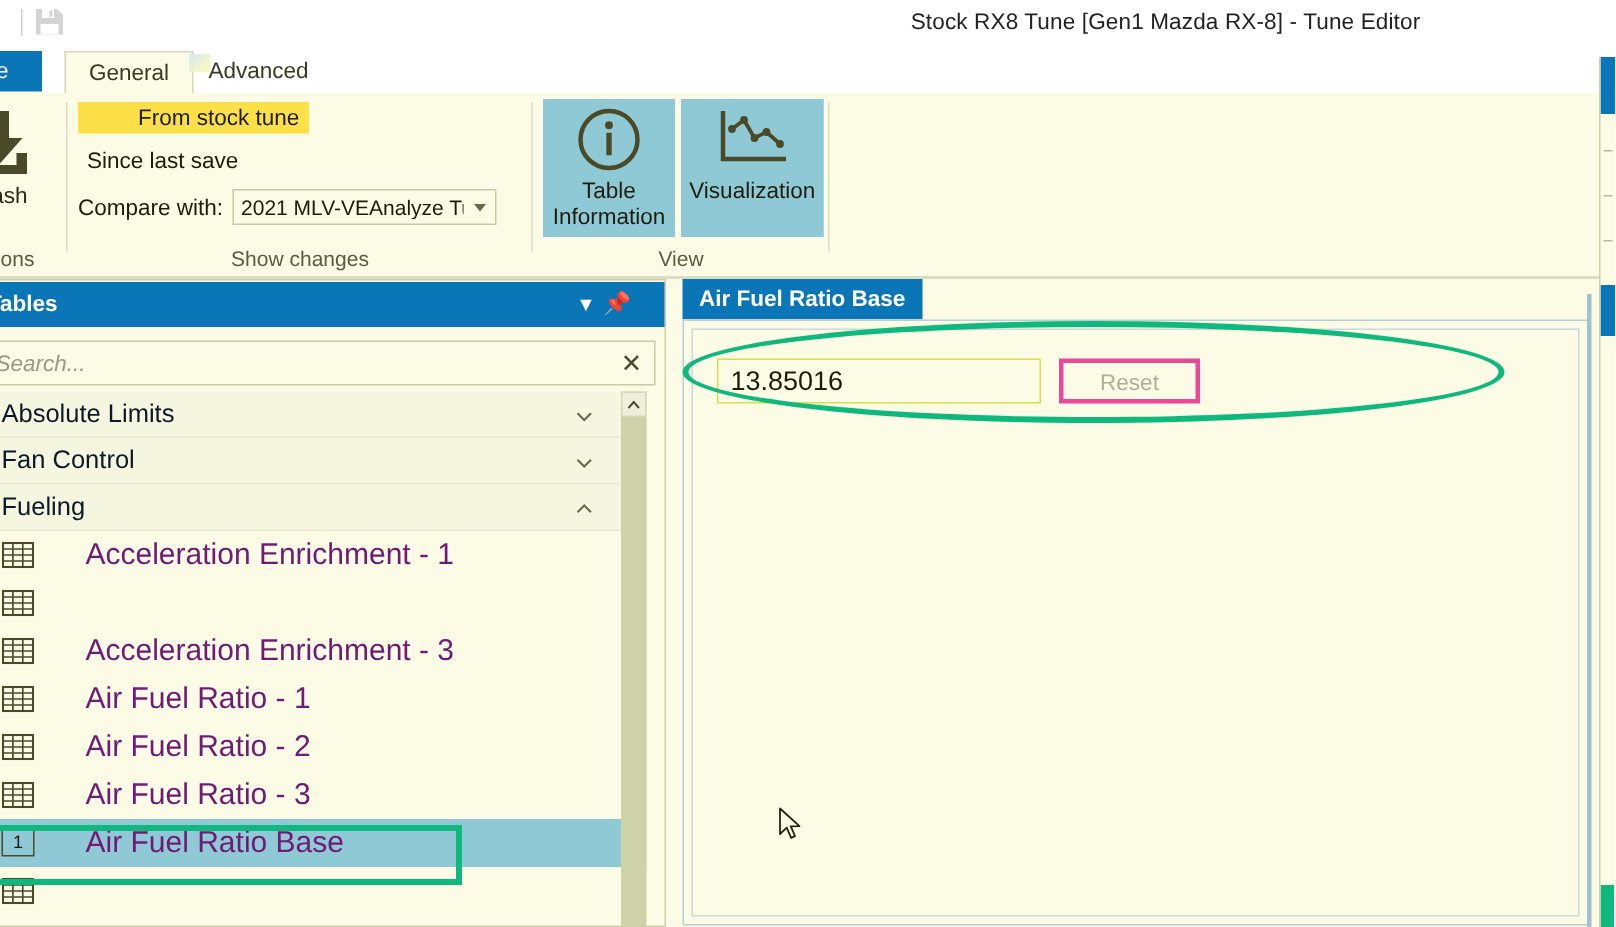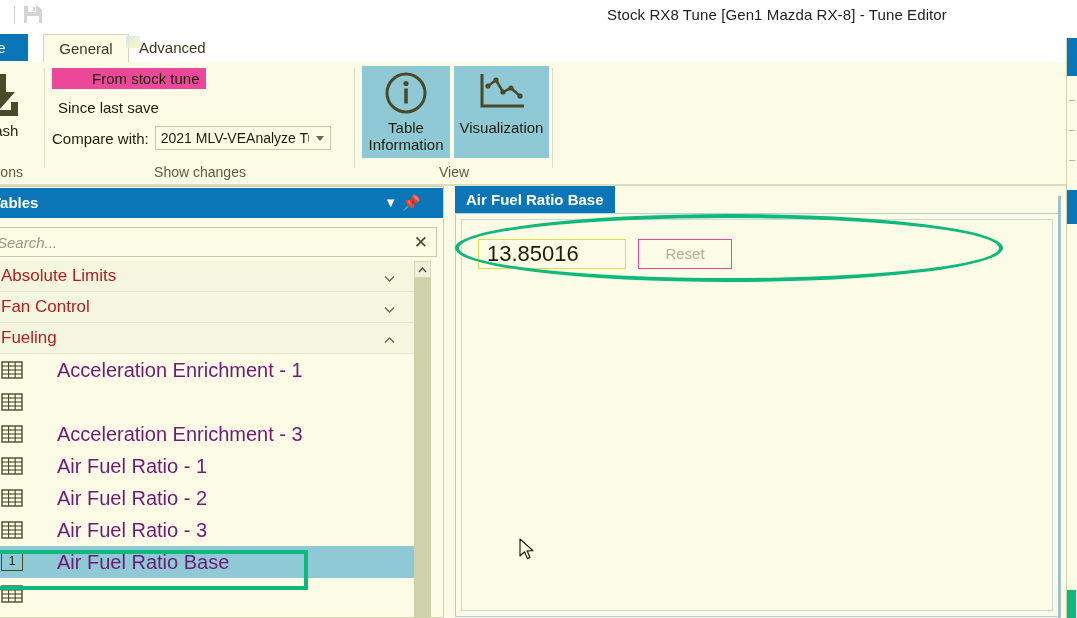--- a/index.html
+++ b/index.html
@@ -140,21 +140,21 @@
   
   .g-changes { left: 46px; width: 308px; }
   .chg-item {
     position: absolute;
     left: 6px;
     font-size: 15px;
     color: #1d1d0d;
     padding: 2px 6px;
     white-space: nowrap;
   }
-  .chg-item.selected { background: #ec4899; padding-left: 40px; }
+  .chg-item.selected { background: #fde047; padding-left: 40px; }
   .chg-from { top: 6px; }
   .chg-since { top: 35px; }
   .chg-compare-row {
     position: absolute;
     left: 6px; top: 64px;
     display: flex;
     align-items: center;
     gap: 6px;
   }
   .chg-compare-label { font-size: 15px; color: #1d1d0d; }
@@ -274,21 +274,21 @@
   .grp-row {
     position: relative;
     height: 31px;
     display: flex;
     align-items: center;
     background: #f4f6df;
     border-bottom: 1px solid #e6e8cd;
     padding-left: 12px;
     box-sizing: border-box;
   }
-  .grp-label { font-size: 17px; color: #b91c1c; }
+  .grp-label { font-size: 17px; color: #0f172a; }
   .grp-chev {
     position: absolute;
     right: 24px; top: 9px;
     width: 11px; height: 11px;
   }
   .tbl-row {
     position: relative;
     height: 32px;
     display: flex;
     align-items: center;
@@ -360,34 +360,34 @@
   }
   .afr-row {
     position: absolute;
     left: 16px; top: 19px;
     display: flex;
     align-items: center;
     gap: 12px;
   }
   .afr-label { font-size: 16px; color: #1d1d0d; }
   .afr-input {
-    width: 148px; height: 30px;
+    width: 216px; height: 30px;
     background: #fbfbe6;
     border: 1px solid #d7e04a;
     box-sizing: border-box;
-    font-size: 22px;
+    font-size: 18px;
     color: #1d1d0d;
     padding-left: 8px;
     line-height: 28px;
     font-family: "Liberation Sans", sans-serif;
   }
   .afr-reset {
     width: 94px; height: 30px;
     background: #fbfbe6;
-    border: 1px solid #ec4899;
+    border: 3px solid #ec4899;
     box-sizing: border-box;
     color: #b0b094;
     font-size: 15px;
     text-align: center;
     line-height: 28px;
   }
 
   
   .far-panel {
     position: absolute;

